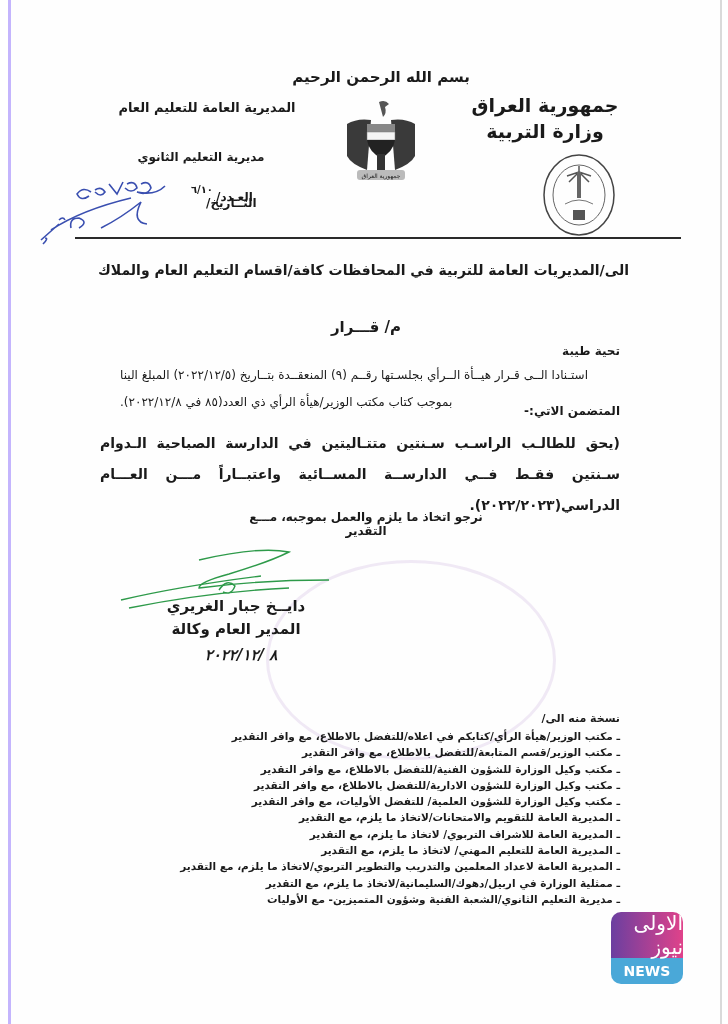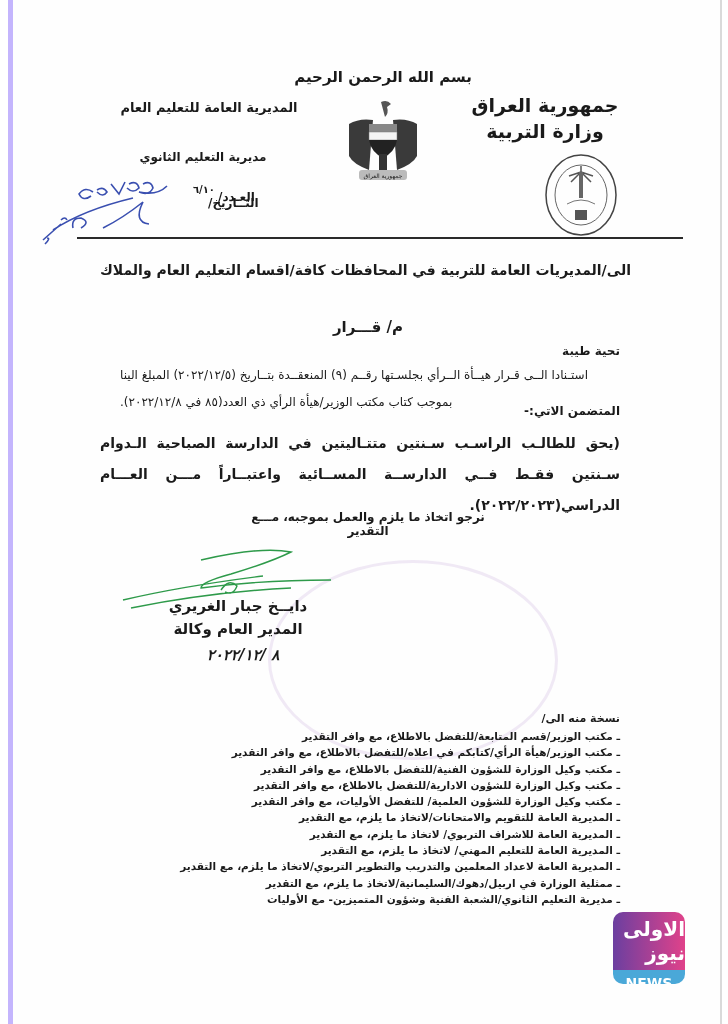--- a/index.html
+++ b/index.html
@@ -1,19 +1,19 @@
 <!DOCTYPE html>
 <html><head>
   <meta charset="utf-8">
   <style>
     * { box-sizing: border-box; margin: 0; padding: 0; }
     html, body { width: 728px; height: 1024px; background: #ffffff; overflow: hidden; }
     body { font-family: "DejaVu Sans", sans-serif; color: #1a1a1a; position: relative; }
     .page { position: absolute; left: 8px; top: 0; width: 714px; height: 1024px; background: #fefefe;
-            border-left: 5px solid #c4b5fd; border-right: 2px solid #dadada; }
+            border-left: 3px solid #c4b5fd; border-right: 2px solid #dadada; }
     .abs { position: absolute; }
 
     
     .basmala { left: 260px; top: 68px; width: 220px; text-align: center; font-size: 15px; font-weight: bold; direction: rtl; }
     .rep-title { right: 90px; top: 94px; font-size: 19px; font-weight: bold; direction: rtl; text-align: center; width: 170px; }
     .ministry { right: 90px; top: 120px; font-size: 19px; font-weight: bold; direction: rtl; text-align: center; width: 170px; }
     .dept1 { left: 96px; top: 100px; width: 200px; text-align: center; font-size: 13px; font-weight: bold; direction: rtl; }
     .dept2 { left: 96px; top: 122px; width: 200px; text-align: center; font-size: 13px; font-weight: bold; direction: rtl; }
     .dept3 { left: 90px; top: 150px; width: 200px; text-align: center; font-size: 12px; font-weight: bold; direction: rtl; }
     .number-label { left: 205px; top: 190px; font-size: 12px; font-weight: bold; direction: rtl; }
@@ -40,21 +40,21 @@
     .watermark { left: 255px; top: 560px; width: 290px; height: 200px; border-radius: 50%; border: 3px solid rgba(200,170,220,0.25); }
 
     .cc-title { right: 100px; top: 712px; font-size: 11px; font-weight: bold; direction: rtl; }
     .cc-list { right: 100px; top: 728px; width: 470px; list-style: none; direction: rtl; text-align: right; }
     .cc-list li { font-size: 10.5px; font-weight: bold; line-height: 16.3px; white-space: nowrap; }
 
     .footer { left: 116px; top: 946px; width: 480px; font-size: 8px; direction: rtl; text-align: right; white-space: nowrap; color: #222; }
     .footer .email { font-family: "Liberation Serif", serif; font-weight: bold; font-size: 11px; text-decoration: underline; }
 
     .brand { left: 600px; top: 912px; width: 72px; height: 72px; border-radius: 10px; overflow: hidden; }
-    .brand-top { height: 58px; background: linear-gradient(90deg, #6b3fa0, #e0428a); display: flex; align-items: center; justify-content: center; color: #fff; font-size: 20px; font-weight: bold; direction: rtl; }
+    .brand-top { height: 46px; background: linear-gradient(90deg, #6b3fa0, #e0428a); display: flex; align-items: center; justify-content: center; color: #fff; font-size: 20px; font-weight: normal; direction: rtl; }
     .brand-bottom { height: 26px; background: #4aa8d8; color: #fff; font-size: 14px; font-weight: bold; display: flex; align-items: center; justify-content: center; }
 
     .handwriting { left: 20px; top: 170px; width: 190px; height: 80px; }
   </style>
 </head>
 <body>
 
 <div class="page">
 
   <div class="abs watermark"></div>
@@ -110,22 +110,22 @@
   <svg class="abs signature" viewBox="0 0 240 80">
     <path d="M80 20 q60 -14 90 -8 q-20 10 -60 22 q-30 8 -30 14 q60 -8 130 -8" stroke="#2e9a4a" stroke-width="1.4" fill="none"></path>
     <path d="M2 60 q60 -14 140 -24 M10 68 q80 -16 160 -20 M100 50 q8 -12 16 -4 q-4 10 -12 6" stroke="#2e9a4a" stroke-width="1.4" fill="none"></path>
   </svg>
   <div class="abs sig-name">دايــخ جبار الغريري</div>
   <div class="abs sig-title">المدير العام وكالة</div>
   <div class="abs sig-date">٨ /٢٠٢٢/١٢</div>
 
   <div class="abs cc-title">نسخة منه الى/</div>
   <ul class="abs cc-list">
+    <li>ـ مكتب الوزير/هيأة الرأي/كتابكم في اعلاه/للتفضل بالاطلاع، مع وافر التقدير</li>
     <li>ـ مكتب الوزير/قسم المتابعة/للتفضل بالاطلاع، مع وافر التقدير</li>
-    <li>ـ مكتب الوزير/هيأة الرأي/كتابكم في اعلاه/للتفضل بالاطلاع، مع وافر التقدير</li>
     <li>ـ مكتب وكيل الوزارة للشؤون الفنية/للتفضل بالاطلاع، مع وافر التقدير</li>
     <li>ـ مكتب وكيل الوزارة للشؤون الادارية/للتفضل بالاطلاع، مع وافر التقدير</li>
     <li>ـ مكتب وكيل الوزارة للشؤون العلمية/ للتفضل الأوليات، مع وافر التقدير</li>
     <li>ـ المديرية العامة للتقويم والامتحانات/لاتخاذ ما يلزم، مع التقدير</li>
     <li>ـ المديرية العامة للاشراف التربوي/ لاتخاذ ما يلزم، مع التقدير</li>
     <li>ـ المديرية العامة للتعليم المهني/ لاتخاذ ما يلزم، مع التقدير</li>
     <li>ـ المديرية العامة لاعداد المعلمين والتدريب والتطوير التربوي/لاتخاذ ما يلزم، مع التقدير</li>
     <li>ـ ممثلية الوزارة في اربيل/دهوك/السليمانية/لاتخاذ ما يلزم، مع التقدير</li>
     <li>ـ مديرية التعليم الثانوي/الشعبة الفنية وشؤون المتميزين- مع الأوليات</li>
   </ul>

